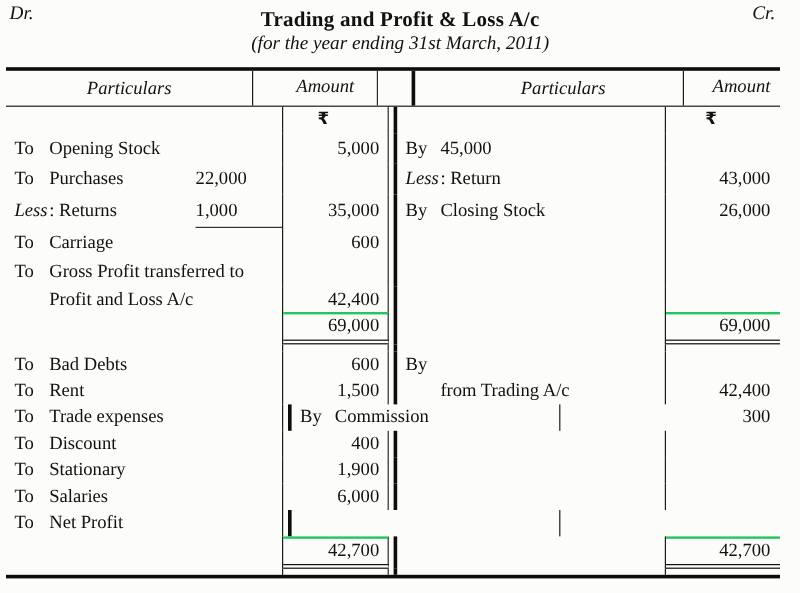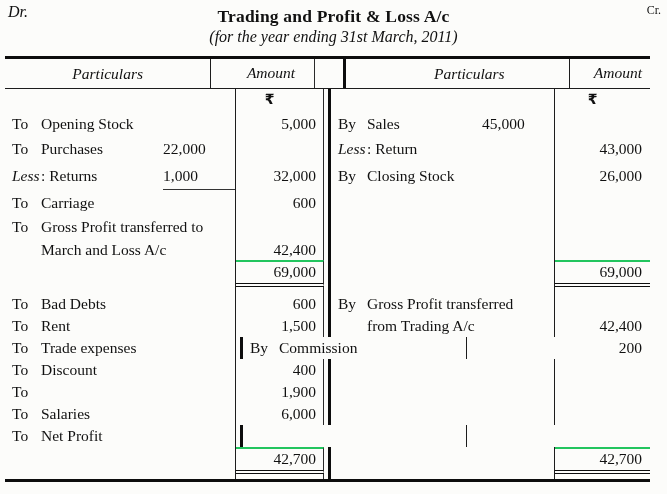--- a/index.html
+++ b/index.html
@@ -9,21 +9,21 @@
     background: #fcfcfa;
     font-family: "Liberation Serif", "DejaVu Serif", serif;
     color: #111;
     font-size: 15.5px;
   }
   .page { position: relative; width: 667px; height: 494px; overflow: hidden; border-radius: 10px; }
 
   
   .head { position: relative; height: 56px; }
   .dr  { position: absolute; left: 8px;  top: 3px; font-style: italic; font-size: 16px; }
-  .cr  { position: absolute; right: 6px; top: 3px; font-size: 12px; }
+  .cr  { position: absolute; right: 21px; top: 3px; font-style: italic; font-size: 16px; }
   .title    { text-align: center; font-weight: bold; font-size: 17.5px; padding-top: 6px; letter-spacing: .2px; }
   .subtitle { text-align: center; font-style: italic; font-size: 16px; margin-top: 1px; }
 
   
   .tbl {
     margin-left: 5px; width: 645px;
     border-top: 3px solid #0d0d0d;
     border-bottom: 3px solid #0d0d0d;
   }
   .row { display: flex; align-items: stretch; }
@@ -93,21 +93,20 @@
     <div class="row rh25">
       <div class="c-lp">
         <span class="pre">To</span>
         <span class="lab">Opening Stock</span>
         <span class="inn"></span>
       </div>
       <div class="c-la">5,000</div>
       <div class="c-dv"></div>
       <div class="c-rp">
         <span class="pre">By</span>
-        <span class="lab">Sales</span>
         <span class="inn">45,000</span>
       </div>
       <div class="c-ra"></div>
     </div>
 
     <div class="row rh26">
       <div class="c-lp">
         <span class="pre">To</span>
         <span class="lab">Purchases</span>
         <span class="inn">22,000</span>
@@ -120,21 +119,21 @@
       </div>
       <div class="c-ra">43,000</div>
     </div>
 
     <div class="row rh28">
       <div class="c-lp">
         <span class="pre it">Less</span>
         <span class="lab">: Returns</span>
         <span class="inn ul">1,000</span>
       </div>
-      <div class="c-la">32,000</div>
+      <div class="c-la">35,000</div>
       <div class="c-dv"></div>
       <div class="c-rp">
         <span class="pre">By</span>
         <span class="lab">Closing Stock</span>
         <span class="inn"></span>
       </div>
       <div class="c-ra">26,000</div>
     </div>
 
     <div class="row rh25">
@@ -161,21 +160,21 @@
       <div class="c-rp">
         <span class="pre"></span>
         <span class="lab"></span>
       </div>
       <div class="c-ra"></div>
     </div>
 
     <div class="row rh21">
       <div class="c-lp">
         <span class="pre"></span>
-        <span class="lab">March and Loss A/c</span>
+        <span class="lab">Profit and Loss A/c</span>
       </div>
       <div class="c-la">42,400</div>
       <div class="c-dv"></div>
       <div class="c-rp">
         <span class="pre"></span>
         <span class="lab"></span>
       </div>
       <div class="c-ra"></div>
     </div>
 
@@ -197,21 +196,20 @@
 
     <div class="row rh22">
       <div class="c-lp">
         <span class="pre">To</span>
         <span class="lab">Bad Debts</span>
       </div>
       <div class="c-la">600</div>
       <div class="c-dv"></div>
       <div class="c-rp">
         <span class="pre">By</span>
-        <span class="lab">Gross Profit transferred</span>
       </div>
       <div class="c-ra"></div>
     </div>
 
     <div class="row rh22">
       <div class="c-lp">
         <span class="pre">To</span>
         <span class="lab">Rent</span>
       </div>
       <div class="c-la">1,500</div>
@@ -226,40 +224,41 @@
     <div class="row rh22">
       <div class="c-lp">
         <span class="pre">To</span>
         <span class="lab">Trade expenses</span>
       </div>
       <div class="c-dv"></div>
       <div class="c-rp">
         <span class="pre">By</span>
         <span class="lab">Commission</span>
       </div>
-      <div class="c-ra">200</div>
+      <div class="c-ra">300</div>
     </div>
 
     <div class="row rh22">
       <div class="c-lp">
         <span class="pre">To</span>
         <span class="lab">Discount</span>
       </div>
       <div class="c-la">400</div>
       <div class="c-dv"></div>
       <div class="c-rp">
         <span class="pre"></span>
         <span class="lab"></span>
       </div>
       <div class="c-ra"></div>
     </div>
 
     <div class="row rh22">
       <div class="c-lp">
         <span class="pre">To</span>
+        <span class="lab">Stationary</span>
       </div>
       <div class="c-la">1,900</div>
       <div class="c-dv"></div>
       <div class="c-rp">
         <span class="pre"></span>
         <span class="lab"></span>
       </div>
       <div class="c-ra"></div>
     </div>
 

